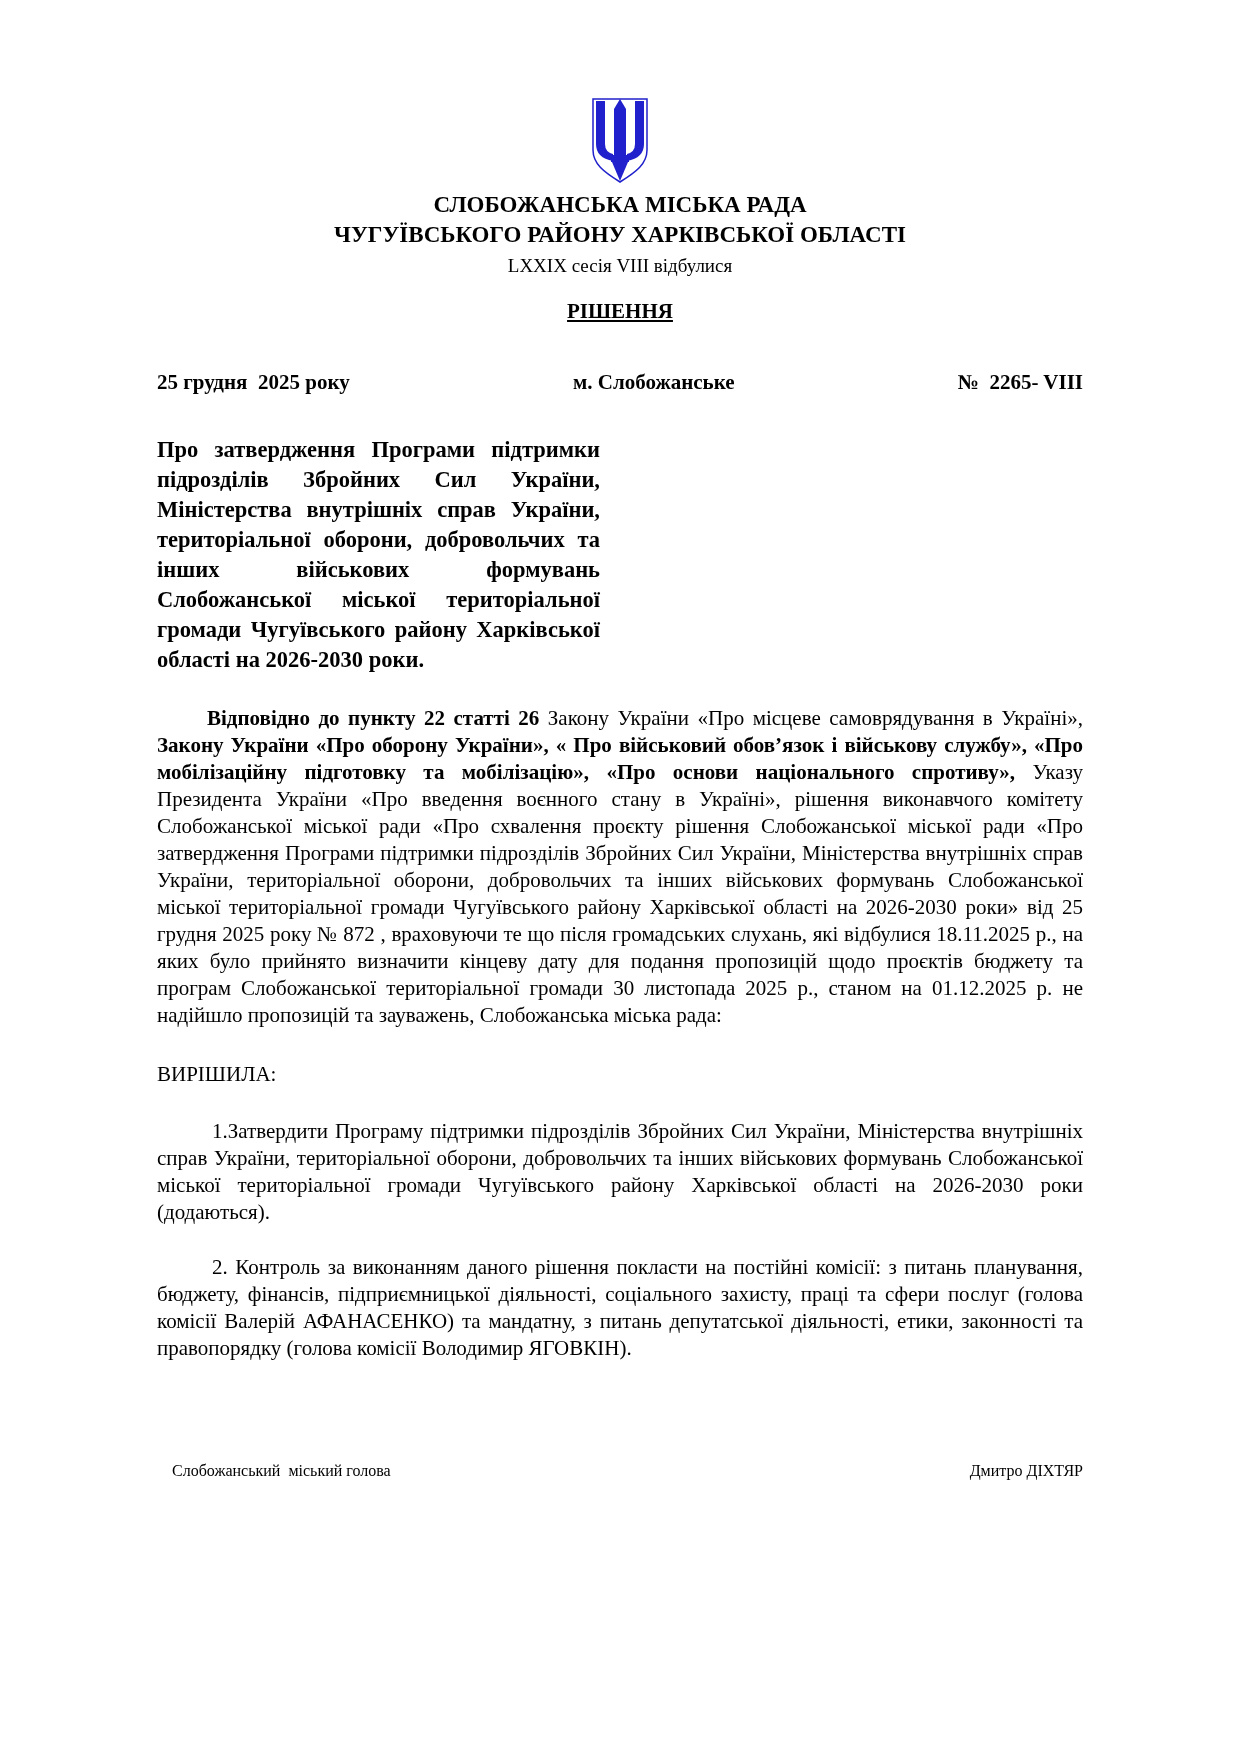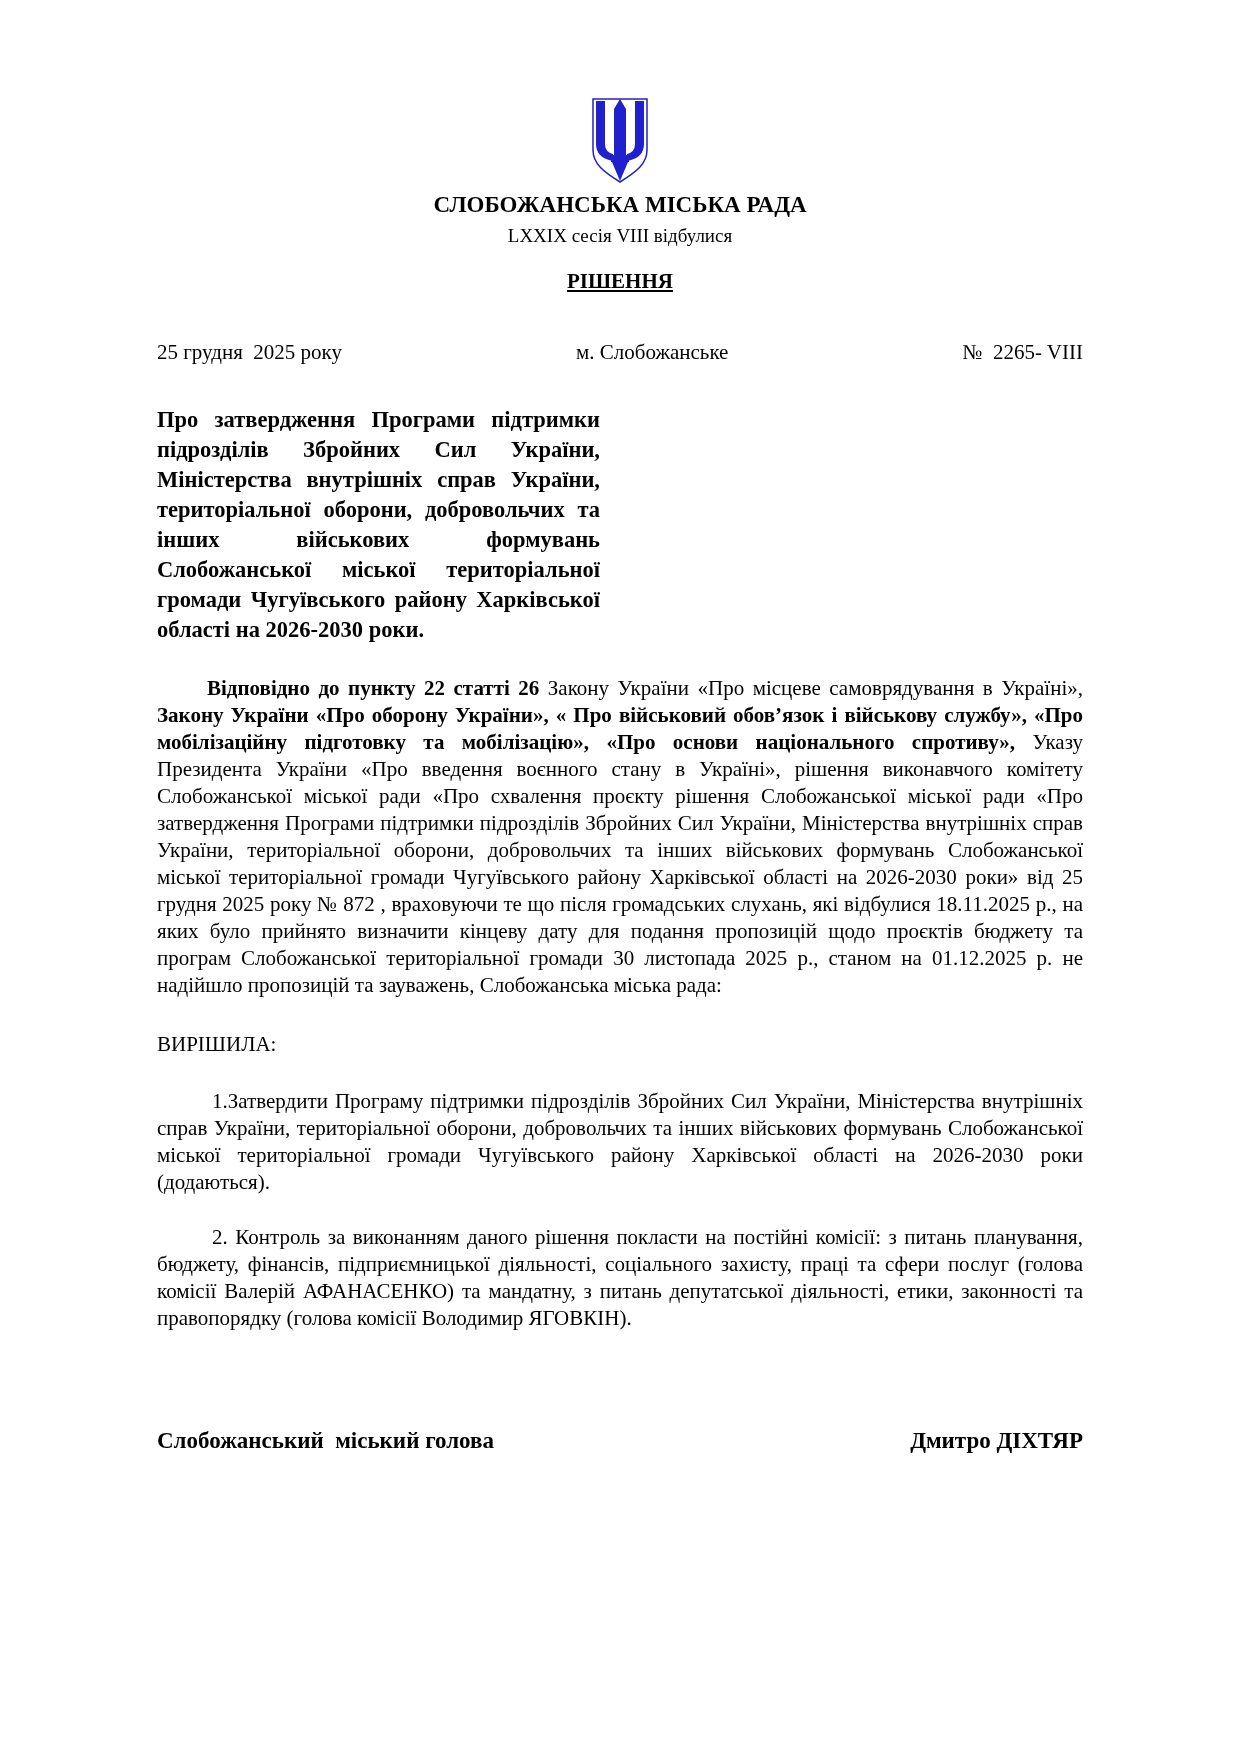--- a/index.html
+++ b/index.html
@@ -40,21 +40,21 @@
     line-height: 28px;
     text-decoration: underline;
     margin-top: 18px;
   }
 
   .meta-row {
     display: flex;
     justify-content: space-between;
     align-items: baseline;
     margin-top: 44px;
-    font-weight: normal;
+    font-weight: bold;
     font-size: 21px;
     line-height: 26px;
   }
 
   .subject {
     margin-top: 40px;
     width: 443px;
     font-weight: bold;
     font-size: 22.5px;
     line-height: 30px;
@@ -77,23 +77,24 @@
 
   .item { text-indent: 55px; }
   .item-1 { margin-top: 30px; }
   .item-2 { margin-top: 28px; }
 
   .sig-row {
     display: flex;
     justify-content: space-between;
     align-items: baseline;
     margin-top: 96px;
-    font-weight: bold;
-    font-size: 23px;
+    font-weight: normal;
+    font-size: 16px;
     line-height: 26px;
+    margin-left: 15px;
   }
 </style>
 </head>
 <body>
 
 <div class="page">
 
   <header class="doc-header">
     <div class="emblem">
       <svg width="62" height="86" viewBox="0 0 62 86" aria-hidden="true">
@@ -101,20 +102,21 @@
           <path d="M31 1 L37 11 V58 H25 V11 Z"></path>
           <path d="M7 3 H16 V46 Q16 54 24 56 V63 Q7 60 7 46 Z"></path>
           <path d="M55 3 H46 V46 Q46 54 38 56 V63 Q55 60 55 46 Z"></path>
           <path d="M22 57 H40 V64 H22 Z"></path>
           <path d="M31 83 L23 64 H39 Z"></path>
         </g>
         <path d="M4 1 H58 V52 C58 66 47 74 31 84 C15 74 4 66 4 52 Z" fill="none" stroke="#2020cc" stroke-width="1.5"></path>
       </svg>
     </div>
     <div class="org-line1">СЛОБОЖАНСЬКА МІСЬКА РАДА</div>
+    <div class="org-line2">ЧУГУЇВСЬКОГО РАЙОНУ ХАРКІВСЬКОЇ ОБЛАСТІ</div>
     <div class="session-line">LXXIX сесія VIII відбулися</div>
     <div class="doc-type">РІШЕННЯ</div>
   </header>
 
   <div class="meta-row">
     <span class="pre">25 грудня  2025 року</span>
     <span class="pre">м. Слобожанське</span>
     <span class="pre">№  2265- VIII</span>
   </div>
 

